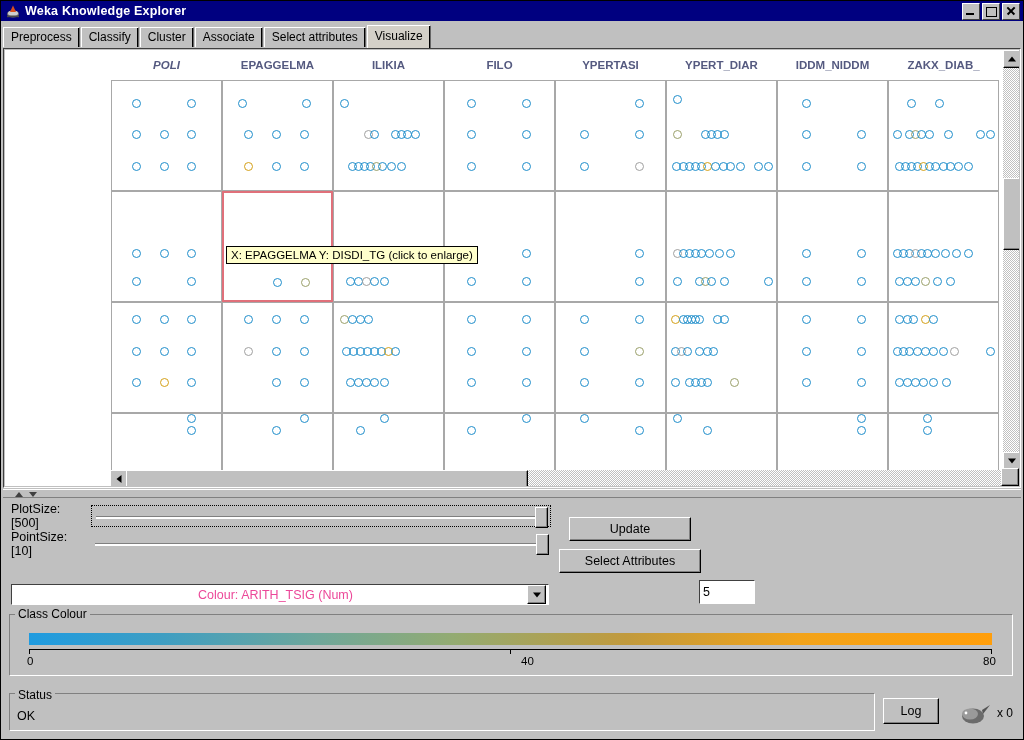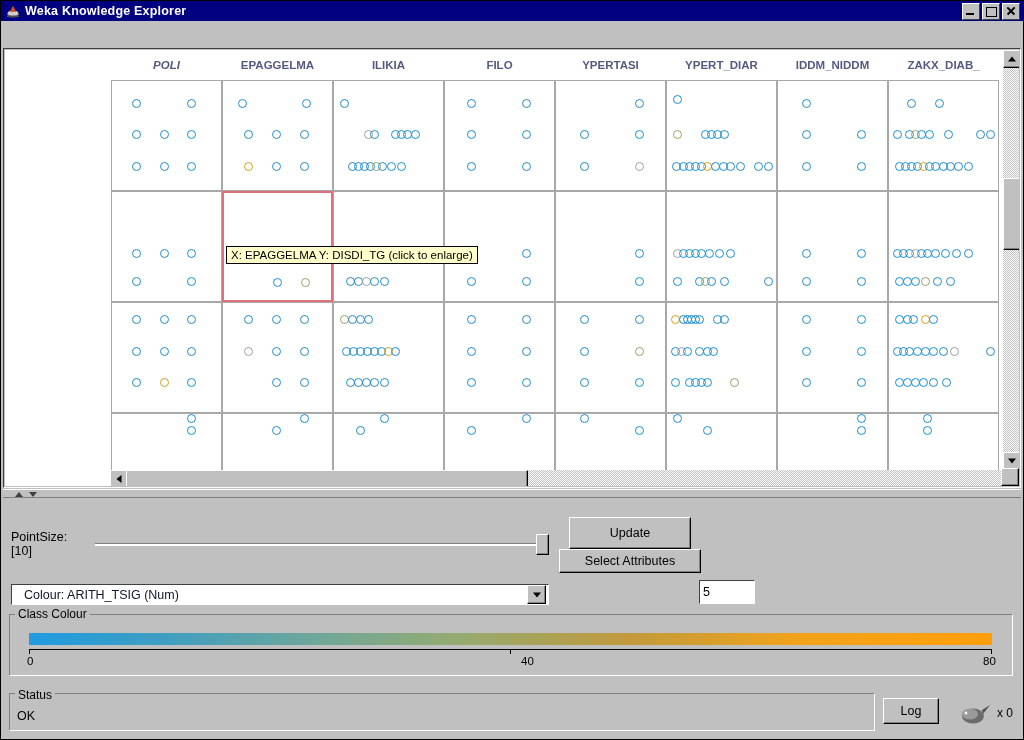--- a/index.html
+++ b/index.html
@@ -77,21 +77,21 @@
   .sl-track-box{position:relative;height:22px;flex:1;}
   .sl-focus{border:1px dotted #000;box-sizing:border-box;}
   .sl-line{position:absolute;left:4px;right:4px;top:10px;height:2px;background:#fff;border-top:1px solid #808080;}
   .sl-knob{position:absolute;top:1px;width:11px;height:19px;background:#c0c0c0;border-top:1px solid #fff;
     border-left:1px solid #fff;border-right:1px solid #000;border-bottom:1px solid #000;
     box-shadow:inset -1px -1px 0 #808080;}
 
   .combo{position:absolute;left:10px;top:583px;width:538px;height:21px;background:#fff;
     border-top:1px solid #404040;border-left:1px solid #404040;border-right:1px solid #fff;border-bottom:1px solid #fff;
     box-sizing:border-box;display:flex;align-items:center;}
-  .combo-text{flex:1;padding-left:12px;font-size:12.5px;color:#0f172a;}
+  .combo-text{flex:1;padding-left:12px;font-size:12.5px;color:#ec4899;text-align:center;}
   .combo-btn{width:17px;height:17px;margin-right:2px;background:#c0c0c0;border-top:1px solid #fff;
     border-left:1px solid #fff;border-right:1px solid #000;border-bottom:1px solid #000;
     box-shadow:inset -1px -1px 0 #808080;position:relative;}
 
   .btn{position:absolute;background:#c0c0c0;border-top:1px solid #fff;border-left:1px solid #fff;
     border-right:1px solid #000;border-bottom:1px solid #000;box-shadow:inset -1px -1px 0 #808080;
     font-size:12.5px;color:#000;text-align:center;box-sizing:border-box;display:flex;align-items:center;justify-content:center;}
   .txtfield{position:absolute;background:#fff;border-top:1px solid #404040;border-left:1px solid #404040;
     border-right:1px solid #fff;border-bottom:1px solid #fff;font-size:12.5px;color:#000;
     padding-left:3px;box-sizing:border-box;display:flex;align-items:center;}
@@ -138,20 +138,28 @@
         <i class="mx-g"></i>
           <i class="mx-g2"></i>
       </div>
       <div class="tb-btn">
         <i class="cl1"></i>
           <i class="cl2"></i>
       </div>
     </div>
   </div>
 
+  <div class="tabstrip">
+    <div class="tab">Preprocess</div>
+    <div class="tab">Classify</div>
+    <div class="tab">Cluster</div>
+    <div class="tab">Associate</div>
+    <div class="tab">Select attributes</div>
+    <div class="tab sel">Visualize</div>
+  </div>
 
   <div class="matrix-wrap">
     <div class="matrix-inner">
 
 
       <div class="gridarea">
         <div id="colheads">
             <div class="colhdr" style="left: 1px; width: 111px; font-style: italic;">POLI</div>
             <div class="colhdr" style="left: 112px; width: 111px;">EPAGGELMA</div>
             <div class="colhdr" style="left: 223px; width: 111px;">ILIKIA</div>
@@ -509,31 +517,38 @@
     </div>
   </div>
 
   <div class="splitter">
     <span class="sp-a sp-up"></span>
     <span class="sp-a sp-dn"></span>
   </div>
 
   <div class="controls">
 
+    <div class="slider-row" style="left:0;top:6px;width:548px;">
+      <div class="sl-label">PlotSize: [500]</div>
+      <div class="sl-track-box sl-focus">
+        <div class="sl-line"></div>
+          <div class="sl-knob" style="right:2px"></div>
+      </div>
+    </div>
 
     <div class="slider-row" style="left:0;top:34px;width:548px;">
       <div class="sl-label">PointSize: [10]</div>
       <div class="sl-track-box">
         <div class="sl-line"></div>
           <div class="sl-knob" style="right:2px"></div>
       </div>
     </div>
 
 
-    <div class="btn" style="left:566px;top:19px;width:122px;height:32px">Update</div>
+    <div class="btn" style="left:566px;top:19px;width:122px;height:24px">Update</div>
     <div class="btn" style="left:556px;top:51px;width:142px;height:24px">Select Attributes</div>
     <div class="txtfield" style="left:696px;top:82px;width:56px;height:24px">5</div>
   </div>
 
   <div class="combo">
     <div class="combo-text">Colour: ARITH_TSIG  (Num)</div>
     <div class="combo-btn">
       <span class="arrow ar-dn"></span>
     </div>
   </div>

